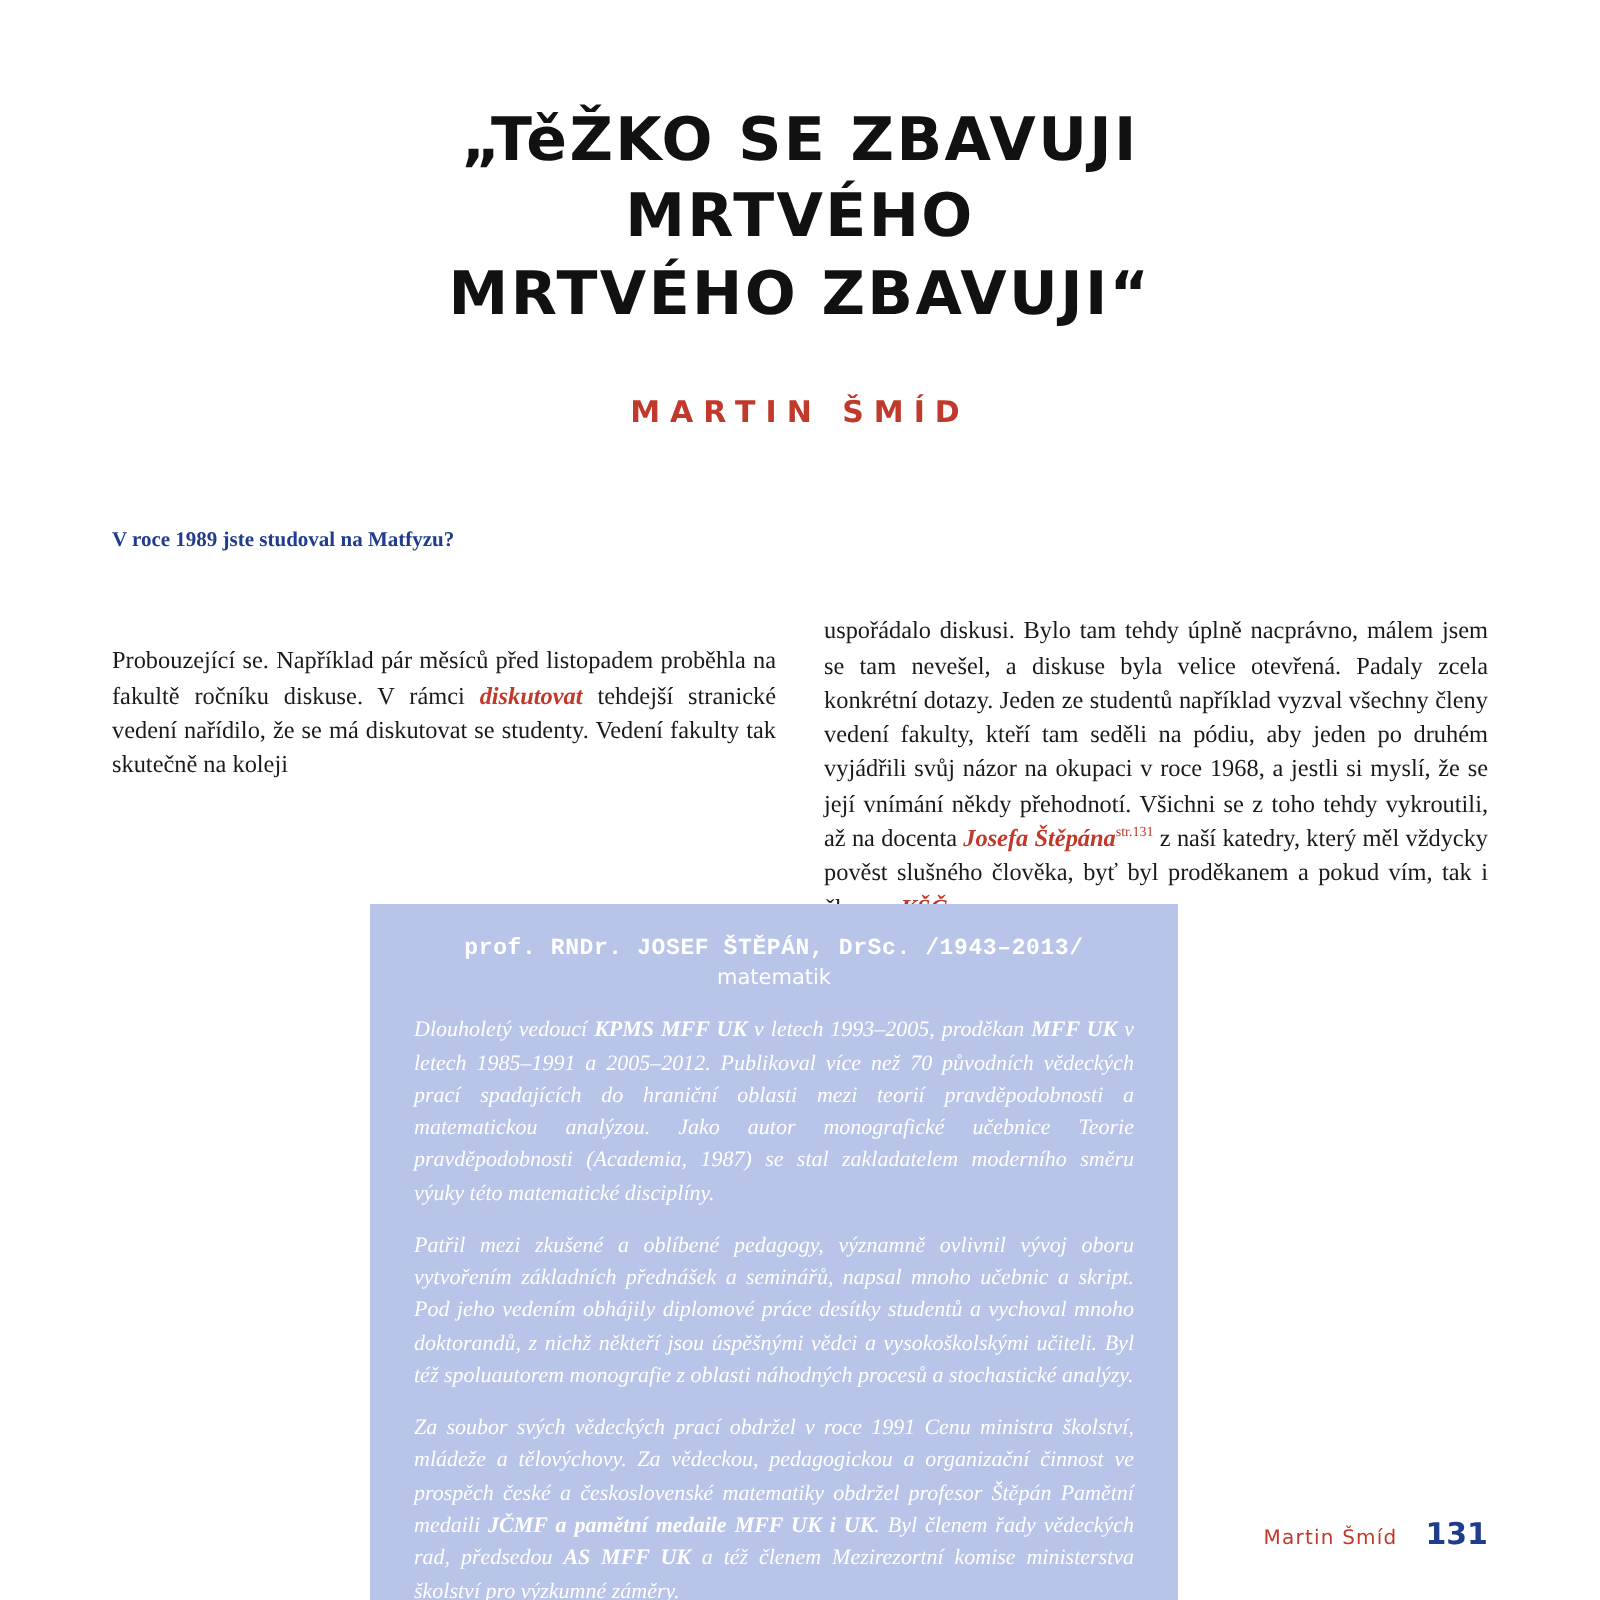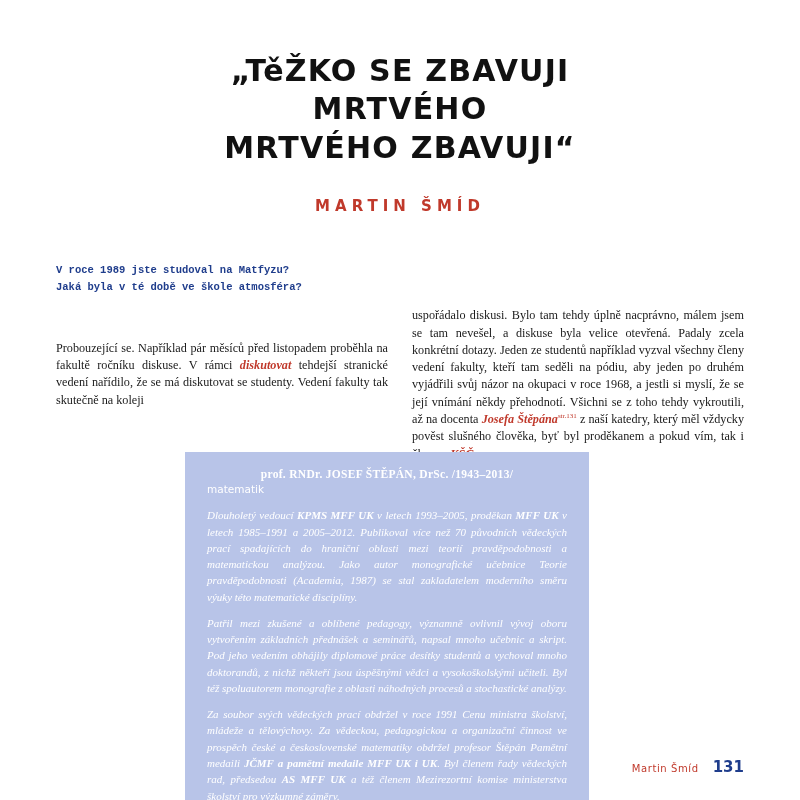--- a/index.html
+++ b/index.html
@@ -52,21 +52,21 @@
   .columns {
     margin-top: 48px;
     display: flex;
     gap: 24px;
     align-items: flex-start;
   }
   .col {
     width: 332px;
   }
   .q {
-    font-family: Liberation Mono, monospace;
+    font-family: Liberation Serif, serif;
     font-weight: bold;
     font-size: 10.5px;
     color: #1f3d8c;
     line-height: 1.45;
     margin: 0 0 2px 0;
   }
   .a {
     font-family: "Liberation Serif", serif;
     font-size: 12.2px;
     line-height: 1.42;
@@ -87,29 +87,30 @@
     position: absolute;
     left: 185px;
     top: 452px;
     width: 404px;
     background: #b8c4e8;
     padding: 12px 22px 16px 22px;
     box-sizing: border-box;
   }
   .ib-title {
     text-align: center;
-    font-family: Liberation Serif, serif;
+    font-family: Liberation Mono, monospace;
     font-weight: bold;
     font-size: 11.5px;
     color: #ffffff;
     letter-spacing: 0.3px;
     line-height: 1.5;
     margin: 2px 0 0 0;
   }
   .ib-sub {
+    text-align: center;
     font-family: "DejaVu Sans", sans-serif;
     font-size: 10.5px;
     color: #ffffff;
     margin: 0 0 12px 0;
   }
   .ib-p {
     font-family: "Liberation Serif", serif;
     font-style: italic;
     font-size: 11px;
     line-height: 1.48;
@@ -154,21 +155,20 @@
     <div class="title-line">MRTVÉHO ZBAVUJI“</div>
   </div>
 
   <div class="byline">MARTIN ŠMÍD</div>
 
   <div class="columns">
 
     <div class="col">
       <p class="q">V roce 1989 jste studoval na Matfyzu?</p>
 
-      <p class="q">Jaká byla v té době ve škole atmosféra?</p>
       <p class="a"><span>Probouzející se. Například pár měsíců před listopadem proběhla na fakultě ročníku diskuse. V rámci </span><span class="lnk">diskutovat</span><span> tehdejší stranické vedení nařídilo, že se má diskutovat se studenty. Vedení fakulty tak skutečně na koleji</span></p>
     </div>
 
     <div class="col">
       <p class="a"><span>uspořádalo diskusi. Bylo tam tehdy úplně nacprávno, málem jsem se tam nevеšel, a diskuse byla velice otevřená. Padaly zcela konkrétní dotazy. Jeden ze studentů například vyzval všechny členy vedení fakulty, kteří tam seděli na pódiu, aby jeden po druhém vyjádřili svůj názor na okupaci v roce 1968, a jestli si myslí, že se její vnímání někdy přehodnotí. Všichni se z toho tehdy vykroutili, až na docenta </span><span class="lnk">Josefa Štěpána</span><span class="sup">str.131</span><span> z naší katedry, který měl vždycky pověst slušného člověka, byť byl proděkanem a pokud vím, tak i členem </span><span class="lnk">KŠČ</span><span>.</span></p>
     </div>
 
   </div>
 
   <div class="infobox">

